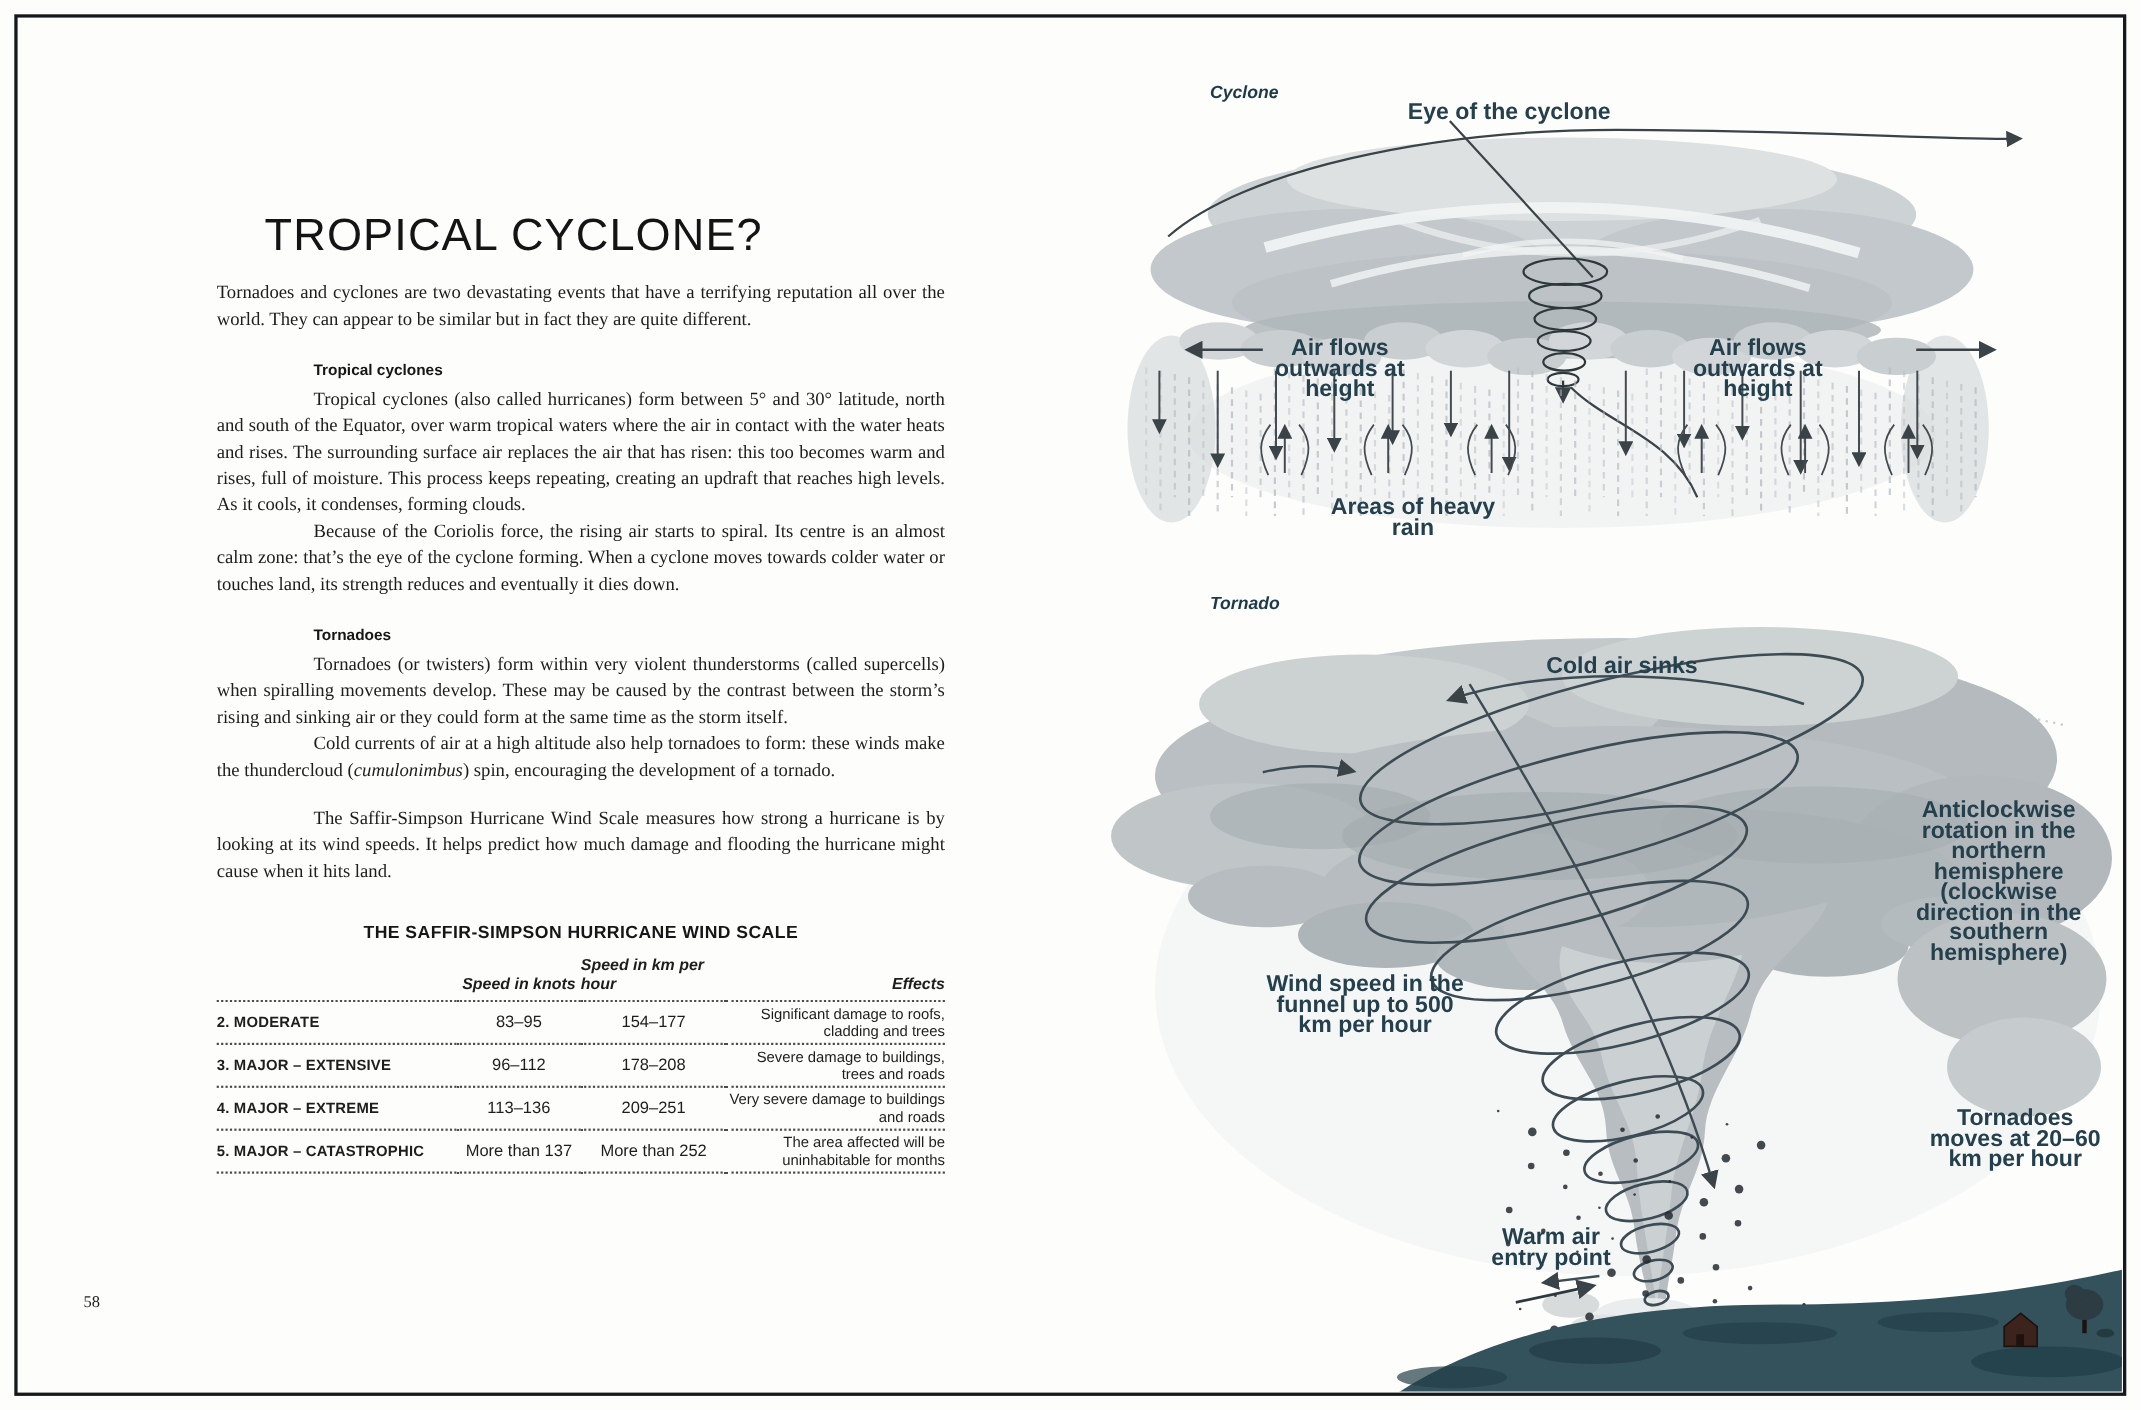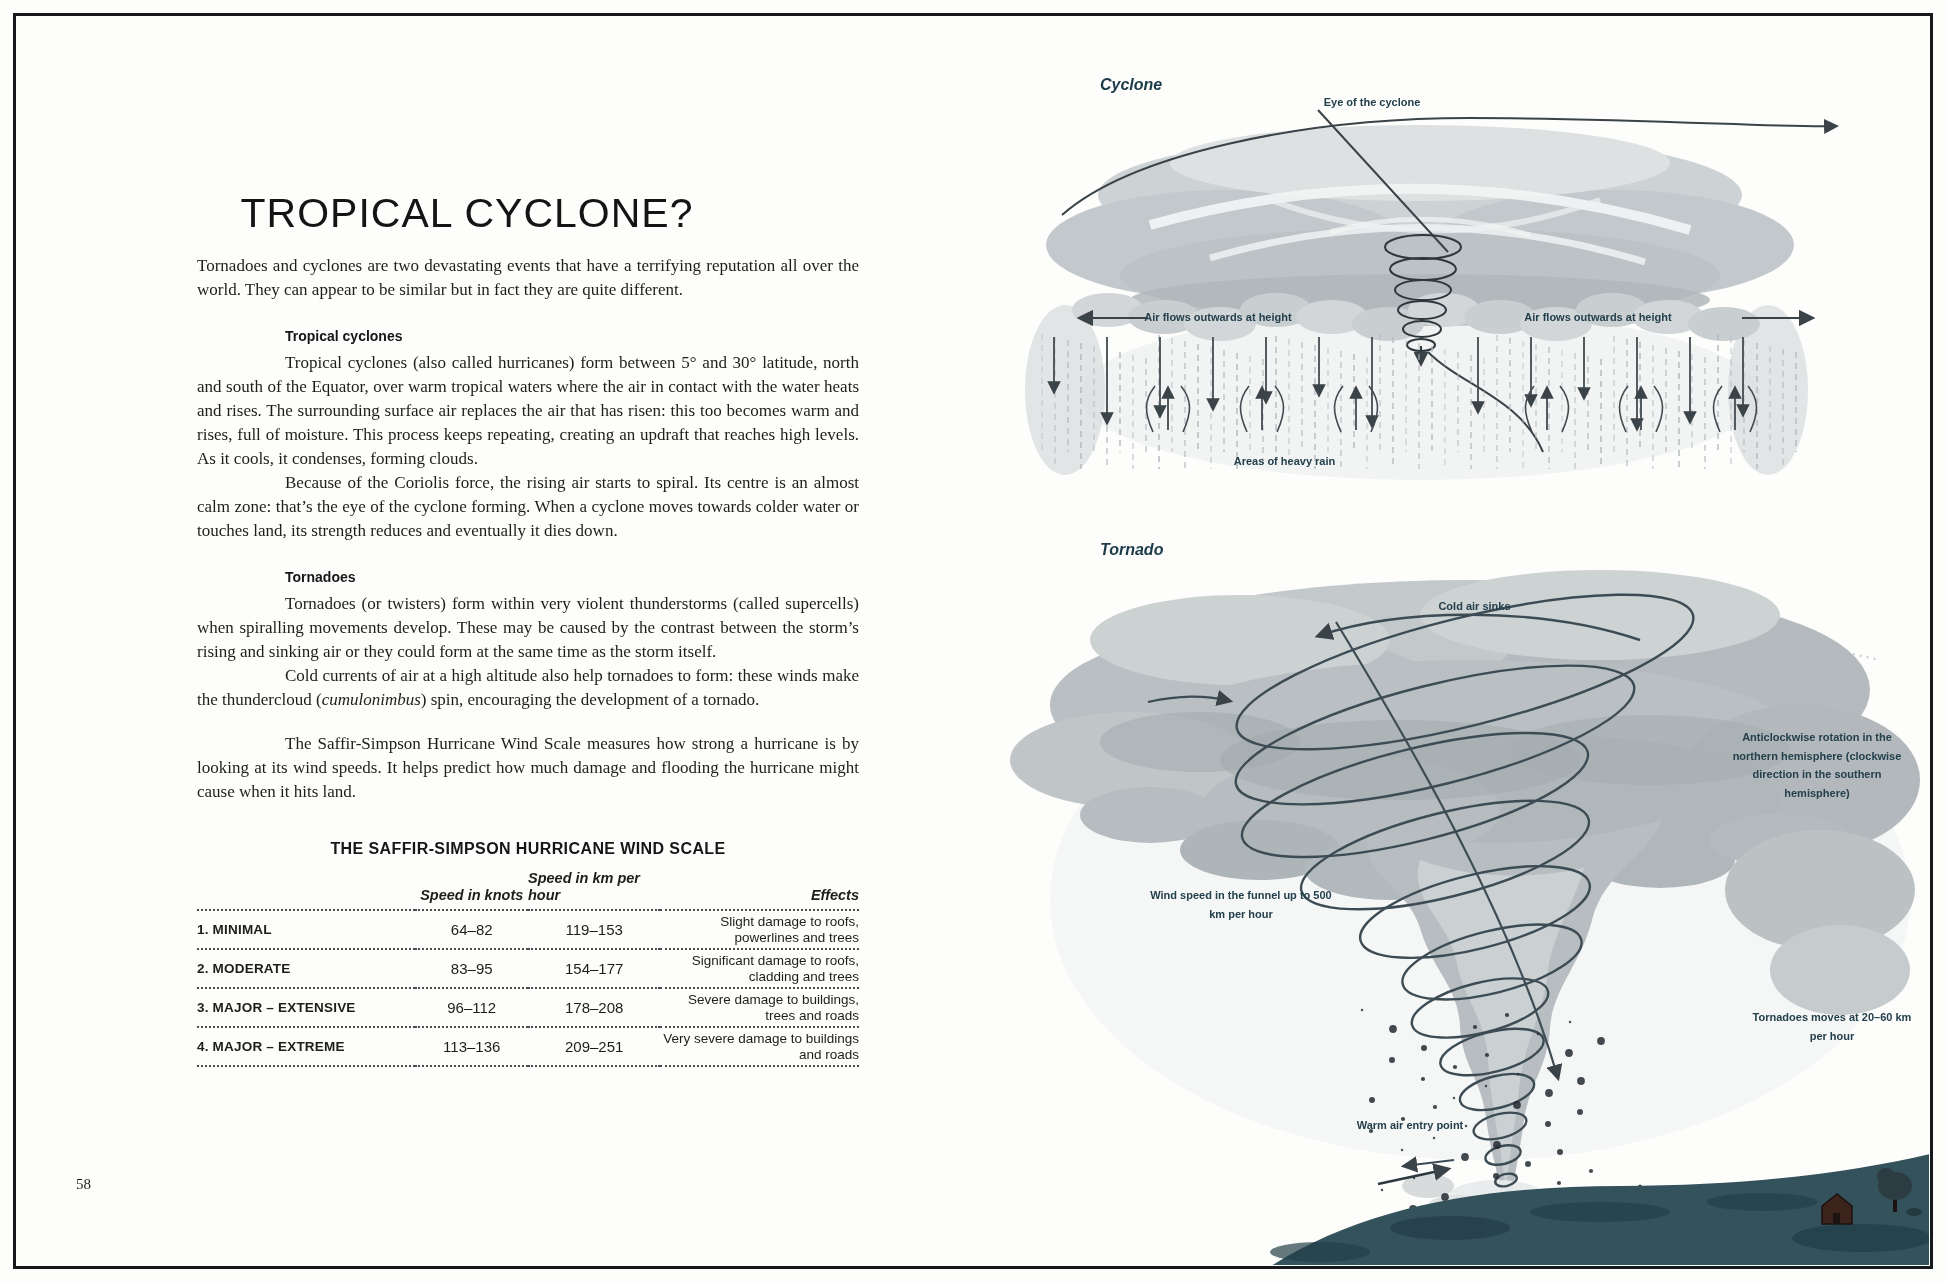--- a/index.html
+++ b/index.html
@@ -27,21 +27,21 @@
   th.c-eff{width:30%;text-align:right;}
   td{border-bottom:2px dotted #4c4c4c;padding:3px 0;}
   td.cat{font-weight:700;font-size:13.5px;letter-spacing:.2px;}
   td.num{font-size:15px;text-align:center;}
   td.eff{font-size:13.5px;line-height:15.5px;text-align:right;}
 
   .pageno{position:absolute;left:76px;top:1176px;font-size:15px;z-index:3;}
 
   
   .dlabel{position:absolute;z-index:3;font-family:"Liberation Sans",sans-serif;font-weight:700;
-          font-size:11px;line-height:18.5px;color:#24404d;text-align:center;}
+          font-size:21px;line-height:18.5px;color:#24404d;text-align:center;}
   .dtitle{position:absolute;z-index:3;font-family:Liberation Sans, sans-serif;font-weight:700;
           font-style:italic;font-size:16px;color:#1c3a48;}
 </style>
 </head>
 <body>
 
 <div class="page">
 
   <svg class="art" viewBox="0 0 1946 1282">
     <defs>
@@ -369,43 +369,43 @@
       <thead>
         <tr>
           <th class="c-cat"></th>
           <th class="c-knots">Speed in knots</th>
           <th class="c-kmh">Speed in km per hour</th>
           <th class="c-eff">Effects</th>
         </tr>
       </thead>
       <tbody id="table-body">
           <tr>
-            <td class="cat">1. MINIMAL</td>
-            <td class="num">64–82</td>
-            <td class="num">119–153</td>
-            <td class="eff">Slight damage to roofs, powerlines and trees</td>
-          </tr>
-          <tr>
             <td class="cat">2. MODERATE</td>
             <td class="num">83–95</td>
             <td class="num">154–177</td>
             <td class="eff">Significant damage to roofs, cladding and trees</td>
           </tr>
           <tr>
             <td class="cat">3. MAJOR – EXTENSIVE</td>
             <td class="num">96–112</td>
             <td class="num">178–208</td>
             <td class="eff">Severe damage to buildings, trees and roads</td>
           </tr>
           <tr>
             <td class="cat">4. MAJOR – EXTREME</td>
             <td class="num">113–136</td>
             <td class="num">209–251</td>
             <td class="eff">Very severe damage to buildings and roads</td>
           </tr>
+          <tr>
+            <td class="cat">5. MAJOR – CATASTROPHIC</td>
+            <td class="num">More than 137</td>
+            <td class="num">More than 252</td>
+            <td class="eff">The area affected will be uninhabitable for months</td>
+          </tr>
         </tbody>
     </table>
   </main>
 
   <div class="pageno">58</div>
 
   <div class="dtitle" style="left:1100px;top:76px;">Cyclone</div>
   <div class="dlabel" style="left:1272px;top:93px;width:200px;">Eye of the cyclone</div>
   <div class="dlabel" style="left:1128px;top:308px;width:180px;">Air flows outwards at height</div>
   <div class="dlabel" style="left:1508px;top:308px;width:180px;">Air flows outwards at height</div>

